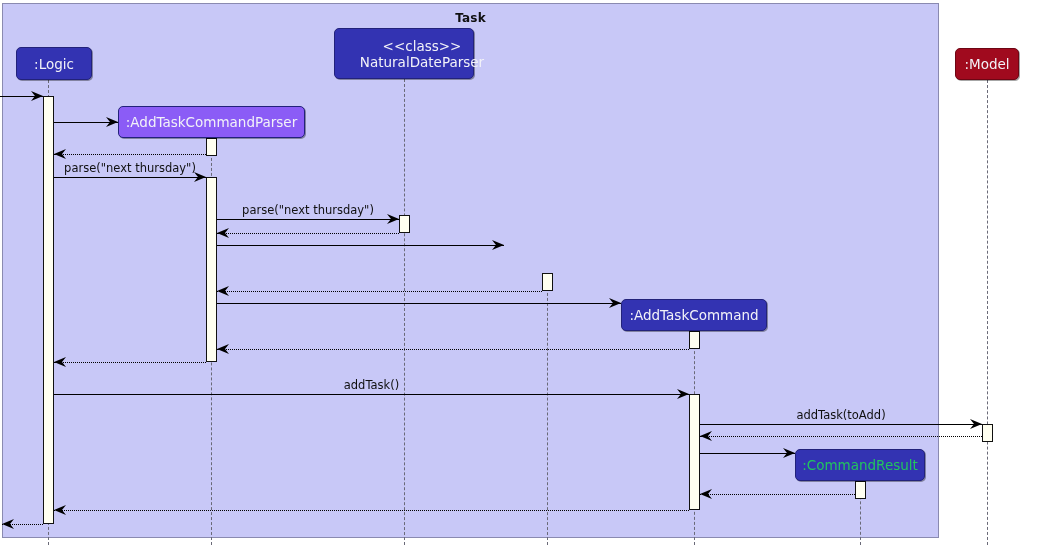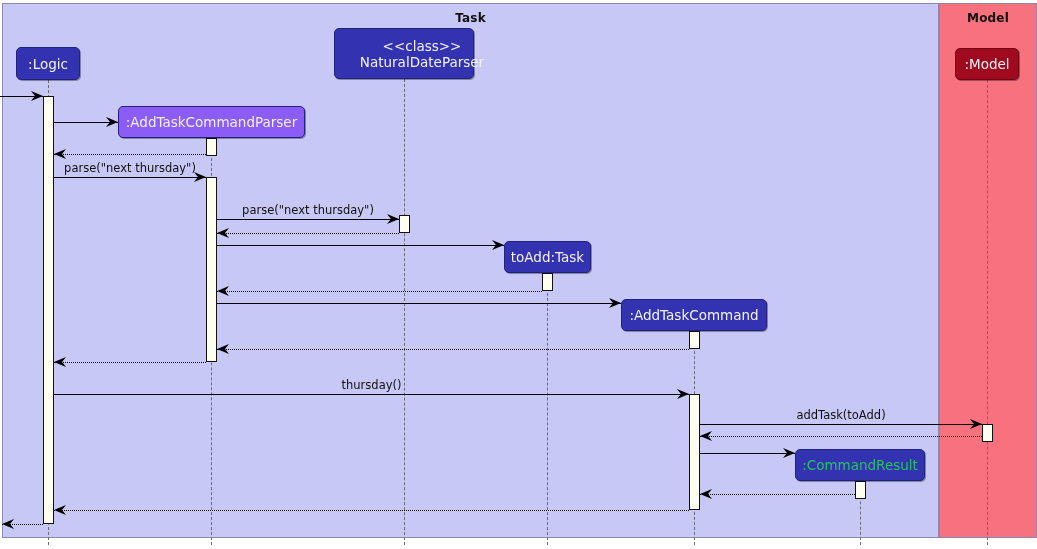--- a/index.html
+++ b/index.html
@@ -101,23 +101,20 @@
     padding-bottom: 2px;
   }
 </style>
 </head>
 <body>
 
 <div id="diagram">
     <div class="partition" style="left: 2px; top: 3px; width: 937px; height: 535px; background: rgb(200, 200, 247); border-color: rgb(138, 138, 176);">
       <div class="partition-title">Task</div>
     </div>
-    <div class="partition" style="left: 939px; top: 3px; width: 98px; height: 535px; background: rgb(248, 113, 127); border-color: rgb(138, 138, 176);">
-      <div class="partition-title">Model</div>
-    </div>
     <div class="lifeline" style="left: 48px; top: 80px; height: 465px;"></div>
     <div class="lifeline" style="left: 404px; top: 79px; height: 466px;"></div>
     <div class="lifeline" style="left: 211px; top: 138px; height: 407px;"></div>
     <div class="lifeline" style="left: 547px; top: 273px; height: 272px;"></div>
     <div class="lifeline" style="left: 694px; top: 331px; height: 214px;"></div>
     <div class="lifeline" style="left: 860px; top: 481px; height: 64px;"></div>
     <div class="lifeline" style="left: 987px; top: 80px; height: 465px;"></div>
     <div class="msg solid" style="left: 0px; top: 96px; width: 43px;">
       <div class="line"></div>
       <div class="arrowhead" style="left: 31px;">
@@ -208,21 +205,21 @@
         </svg>
       </div>
     </div>
     <div class="msg solid" style="left: 54px; top: 394px; width: 635px;">
       <div class="line"></div>
       <div class="arrowhead" style="left: 623px;">
         <svg width="12" height="12" viewBox="0 0 12 12">
           <path d="M0,1 L12,6 L0,11 L4,6 Z" fill="#000"></path>
         </svg>
       </div>
-      <div class="msglabel" style="left: 317.5px; top: 0px;">thursday()</div>
+      <div class="msglabel" style="left: 317.5px; top: 0px;">addTask()</div>
     </div>
     <div class="msg solid" style="left: 700px; top: 424px; width: 282px;">
       <div class="line"></div>
       <div class="arrowhead" style="left: 270px;">
         <svg width="12" height="12" viewBox="0 0 12 12">
           <path d="M0,1 L12,6 L0,11 L4,6 Z" fill="#000"></path>
         </svg>
       </div>
       <div class="msglabel" style="left: 141px; top: 0px;">addTask(toAdd)</div>
     </div>
@@ -268,35 +265,32 @@
     </div>
     <div class="activation" style="left: 43px; top: 96px; height: 428px;"></div>
     <div class="activation" style="left: 206px; top: 138px; height: 18px;"></div>
     <div class="activation" style="left: 206px; top: 177px; height: 185px;"></div>
     <div class="activation" style="left: 399px; top: 215px; height: 18px;"></div>
     <div class="activation" style="left: 542px; top: 273px; height: 18px;"></div>
     <div class="activation" style="left: 689px; top: 331px; height: 18px;"></div>
     <div class="activation" style="left: 689px; top: 394px; height: 116px;"></div>
     <div class="activation" style="left: 982px; top: 424px; height: 18px;"></div>
     <div class="activation" style="left: 855px; top: 481px; height: 18px;"></div>
-    <div class="actorbox blue" style="left: 16px; top: 47px; width: 64px; height: 33px; background: rgb(51, 51, 178); color: rgb(242, 242, 248);">
+    <div class="actorbox blue" style="left: 16px; top: 47px; width: 76px; height: 33px; background: rgb(51, 51, 178); color: rgb(242, 242, 248);">
       <span>:Logic</span>
     </div>
     <div class="actorbox blue" style="left: 334px; top: 28px; width: 140px; height: 51px; background: rgb(51, 51, 178); color: rgb(242, 242, 248); padding-left: 36px;">
       <div>
         <div>&lt;&lt;class&gt;&gt;</div>
         <div>NaturalDateParser</div>
       </div>
     </div>
     <div class="actorbox blue" style="left: 118px; top: 106px; width: 187px; height: 32px; background: #8b5cf6; color: rgb(242, 242, 248);">
       <span>:AddTaskCommandParser</span>
     </div>
-    <div class="actorbox blue" style="left: 504px; top: 241px; width: 87px; height: 32px; background: rgb(51, 51, 178); color: rgb(242, 242, 248);">
-      <span>toAdd:Task</span>
-    </div>
     <div class="actorbox blue" style="left: 621px; top: 299px; width: 146px; height: 32px; background: rgb(51, 51, 178); color: rgb(242, 242, 248); justify-content: center;">
       <span>:AddTaskCommand</span>
     </div>
     <div class="actorbox blue" style="left: 795px; top: 449px; width: 130px; height: 32px; background: rgb(51, 51, 178); color: #22c55e;">
       <span>:CommandResult</span>
     </div>
     <div class="actorbox red" style="left: 955px; top: 48px; width: 64px; height: 32px; background: rgb(160, 10, 30); color: rgb(242, 242, 248);">
       <span>:Model</span>
     </div>
   </div>

